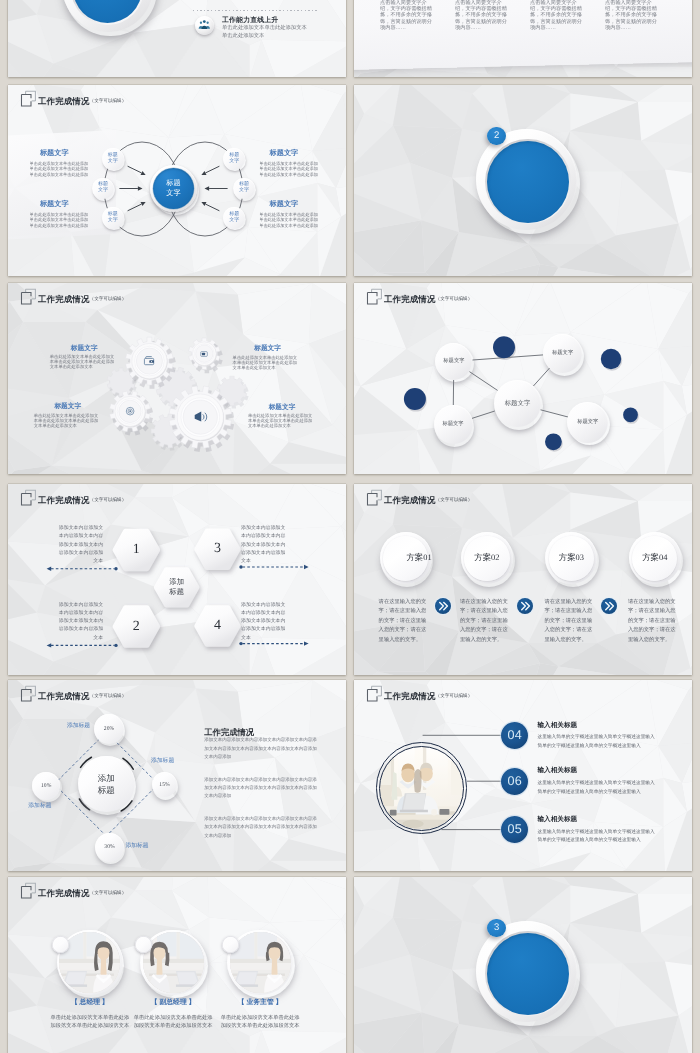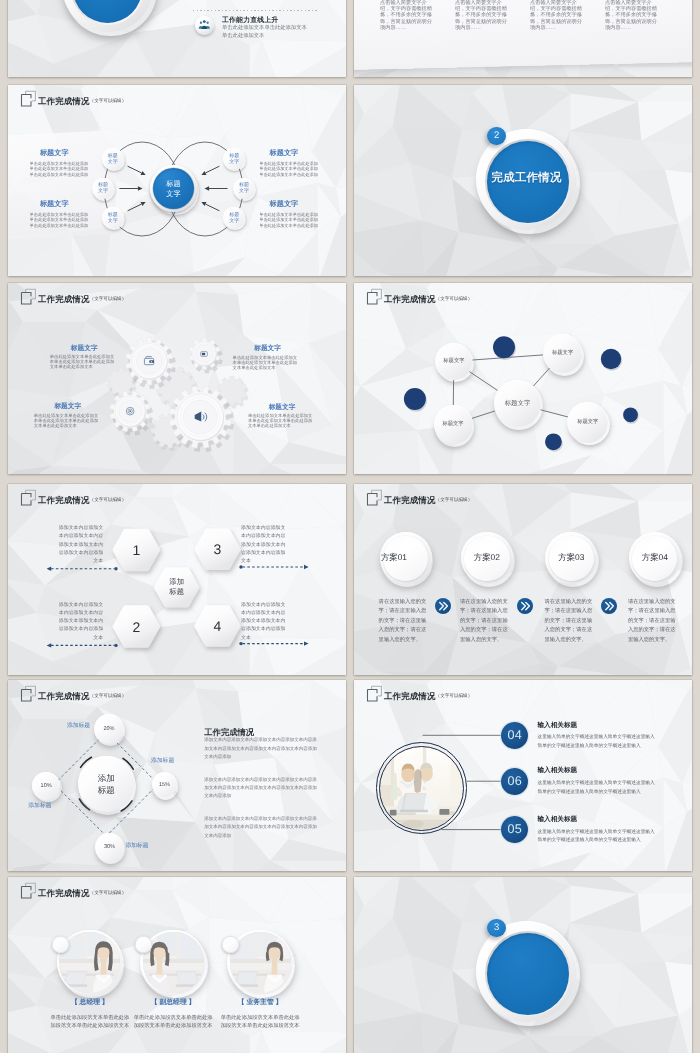--- a/index.html
+++ b/index.html
@@ -28,21 +28,21 @@
 
 
 .ring{position:absolute;border-radius:50%;
   background:
     radial-gradient(circle at 33% 25%, #ffffff 0%, #fdfdfe 35%, #ececed 62%, #d9d9dd 86%, #cfcfd4 100%);
   box-shadow:0 1.5px 3px rgba(120,118,126,.5), inset 0 1px 1.2px rgba(255,255,255,.9);}
 .ring>.inner{position:absolute;border-radius:50%;}
 .blued{background:radial-gradient(circle at 34% 22%, #2b87d0 0%, #1f79c2 42%, #1a6fb4 72%, #1665a6 100%);
        box-shadow:inset 0 1px 2px rgba(0,0,0,.18), 0 0 0 .5px rgba(16,92,150,.35);}
 .ctext{position:absolute;left:0;top:0;width:100%;height:100%;display:flex;
-       flex-direction:column;align-items:center;justify-content:center;}
+       flex-direction:column;align-items:center;justify-content:center;font-family:Liberation Serif, serif;}
 </style>
 </head>
 <body>
 
 <div id="page">
     <div class="slide" style="left:8px;top:-114px;">
       <svg class="bgsvg" viewBox="0 0 200 113" preserveAspectRatio="none">
         <rect width="200" height="113" fill="#eaeaec"></rect>
         <path d="M-11 -12L-30 56L-30 -30Z" fill="#e5e6e7"></path>
         <path d="M171 -3L100 -30L230 -30Z" fill="#f7f8f9"></path>
@@ -466,23 +466,20 @@
         <path d="M170 33L128 27L168 10Z" fill="#e4e5e6"></path>
         <path d="M128 27L170 33L159 51Z" fill="#e9eaeb"></path>
         <path d="M184 50L170 33L211 36Z" fill="#edeeef"></path>
         <path d="M170 33L212 10L211 36Z" fill="#ebeced"></path>
         <path d="M170 33L168 10L212 10Z" fill="#f6f7f8"></path>
       </svg>
       <div class="abs" style="left:124.6px;top:48.0px;width:101.0px;height:101.0px;border-radius:50%;box-shadow:0 3px 9px rgba(112,110,118,.55);"></div>
       <div class="abs" style="left:122.1px;top:44.0px;width:101.0px;height:101.0px;border-radius:50%;background:linear-gradient(142deg,#ffffff 0%,#fefefe 26%,#f4f4f5 55%,#e6e6e8 80%,#d8d8db 100%);box-shadow:inset 0 1px 1.5px rgba(255,255,255,.9);"></div>
       <div class="abs" style="left:131.4px;top:53.99999999999999px;width:85.2px;height:85.2px;border-radius:50%;background:linear-gradient(145deg,#c9c9cc 0%,#dcdcdf 45%,#fafafb 100%);"></div>
       <div class="abs" style="left:133.0px;top:55.599999999999994px;width:82.0px;height:82.0px;border-radius:50%;background:radial-gradient(circle at 42% 32%,#1f7ec6 0%,#1a76bd 45%,#1770b6 72%,#1668a9 100%);box-shadow:inset 1px 1.5px 3px rgba(10,60,100,.22);"></div>
-      <div class="ctext" style="left:122.1px;top:42.5px;width:101.0px;height:101.0px;">
-        <span style="font-size:11.4px;color:#f2f8fd;font-weight:bold;letter-spacing:.3px;text-shadow:0 .6px 1.2px rgba(8,50,85,.45)">完成工作情况</span>
-      </div>
       <div class="abs" style="left:133.2px;top:41.7px;width:18.8px;height:18.8px;border-radius:50%;background:radial-gradient(circle at 38% 30%,#2f8ad2 0%,#2280c9 50%,#1a6fb2 100%);box-shadow:-1.5px 2.5px 4px rgba(105,103,112,.5);display:flex;align-items:center;justify-content:center;">
         <span style="font-size:9.5px;color:#eaf3fb;line-height:1;position:relative;top:-.3px">2</span>
       </div>
     </div>
     <div class="slide" style="left:8px;top:283px;">
       <svg class="bgsvg" viewBox="0 0 200 113" preserveAspectRatio="none">
         <rect width="200" height="113" fill="#eaeaec"></rect>
         <path d="M-30 56L9 23L-9 61Z" fill="#e2e3e4"></path>
         <path d="M26 108L100 143L-30 143Z" fill="#e3e4e5"></path>
         <path d="M180 0L100 -30L230 -30Z" fill="#f7f8f9"></path>
@@ -1002,21 +999,21 @@
           <path d="M22 20.5 H29" fill="none" stroke="#adb2b8" stroke-width="2.0"></path>
           <path d="M2.8 8.3 H20.7 V15.5" fill="none" stroke="#5b6169" stroke-width="2.0"></path>
           <path d="M20.7 21 V30.1 H2.8 V8.3" fill="none" stroke="#5b6169" stroke-width="2.0"></path>
         </svg>
         <span class="htitle">工作完成情况</span>
         <span class="hsub">（文字可以编辑）</span>
       </div>
       <div class="abs" style="left:27.3px;top:51.2px;width:52.0px;height:52.0px;border-radius:50%;box-shadow:0 2px 6px rgba(118,116,126,.48);"></div>
       <div class="abs" style="left:25.5px;top:48.2px;width:52.0px;height:52.0px;border-radius:50%;background:linear-gradient(142deg,#ffffff 0%,#fdfdfe 30%,#f2f2f4 64%,#e4e4e8 88%,#dadade 100%);box-shadow:inset 0 .8px 1.2px rgba(255,255,255,.95);"></div>
       <div class="abs" style="left:28.8px;top:51.5px;width:45.4px;height:45.4px;border-radius:50%;background:linear-gradient(145deg,#fcfcfd 0%,#ffffff 40%,#f8f8fa 75%,#efeff2 100%);box-shadow:0 .6px 1.6px rgba(140,138,148,.35);"></div>
-      <div class="ctext" style="left:14px;top:48.2px;width:52.0px;height:52.0px;">
+      <div class="ctext" style="left:39px;top:48.2px;width:52.0px;height:52.0px;">
         <span style="font-size:8.4px;color:#2b3038">方案01</span>
       </div>
       <div class="abs bdy" style="left:24.6px;top:113.5px;width:52.8px;font-size:5.3px;line-height:9.5px;color:#5b606a;">请在这里输入您的文字；请在这里输入您的文字；请在这里输入您的文字；请在这里输入您的文字。</div>
       <div class="abs" style="left:81.30000000000001px;top:114.0px;width:16.2px;height:16.2px;border-radius:50%;background:radial-gradient(circle at 42% 34%,#2061a0 0%,#1a558f 52%,#113f70 100%);box-shadow:0 0 0 1.1px rgba(225,238,250,.7);">
         <svg viewBox="0 0 24 24" style="position:absolute;left:0;top:0;width:100%;height:100%">
           <path d="M7 6.5L12.4 12L7 17.5" fill="none" stroke="#f2f8fc" stroke-width="2.1" stroke-linecap="round" stroke-linejoin="round"></path>
           <path d="M13 6.5L18.4 12L13 17.5" fill="none" stroke="#f2f8fc" stroke-width="2.1" stroke-linecap="round" stroke-linejoin="round"></path>
         </svg>
       </div>
       <div class="abs" style="left:108.7px;top:51.2px;width:52.0px;height:52.0px;border-radius:50%;box-shadow:0 2px 6px rgba(118,116,126,.48);"></div>

